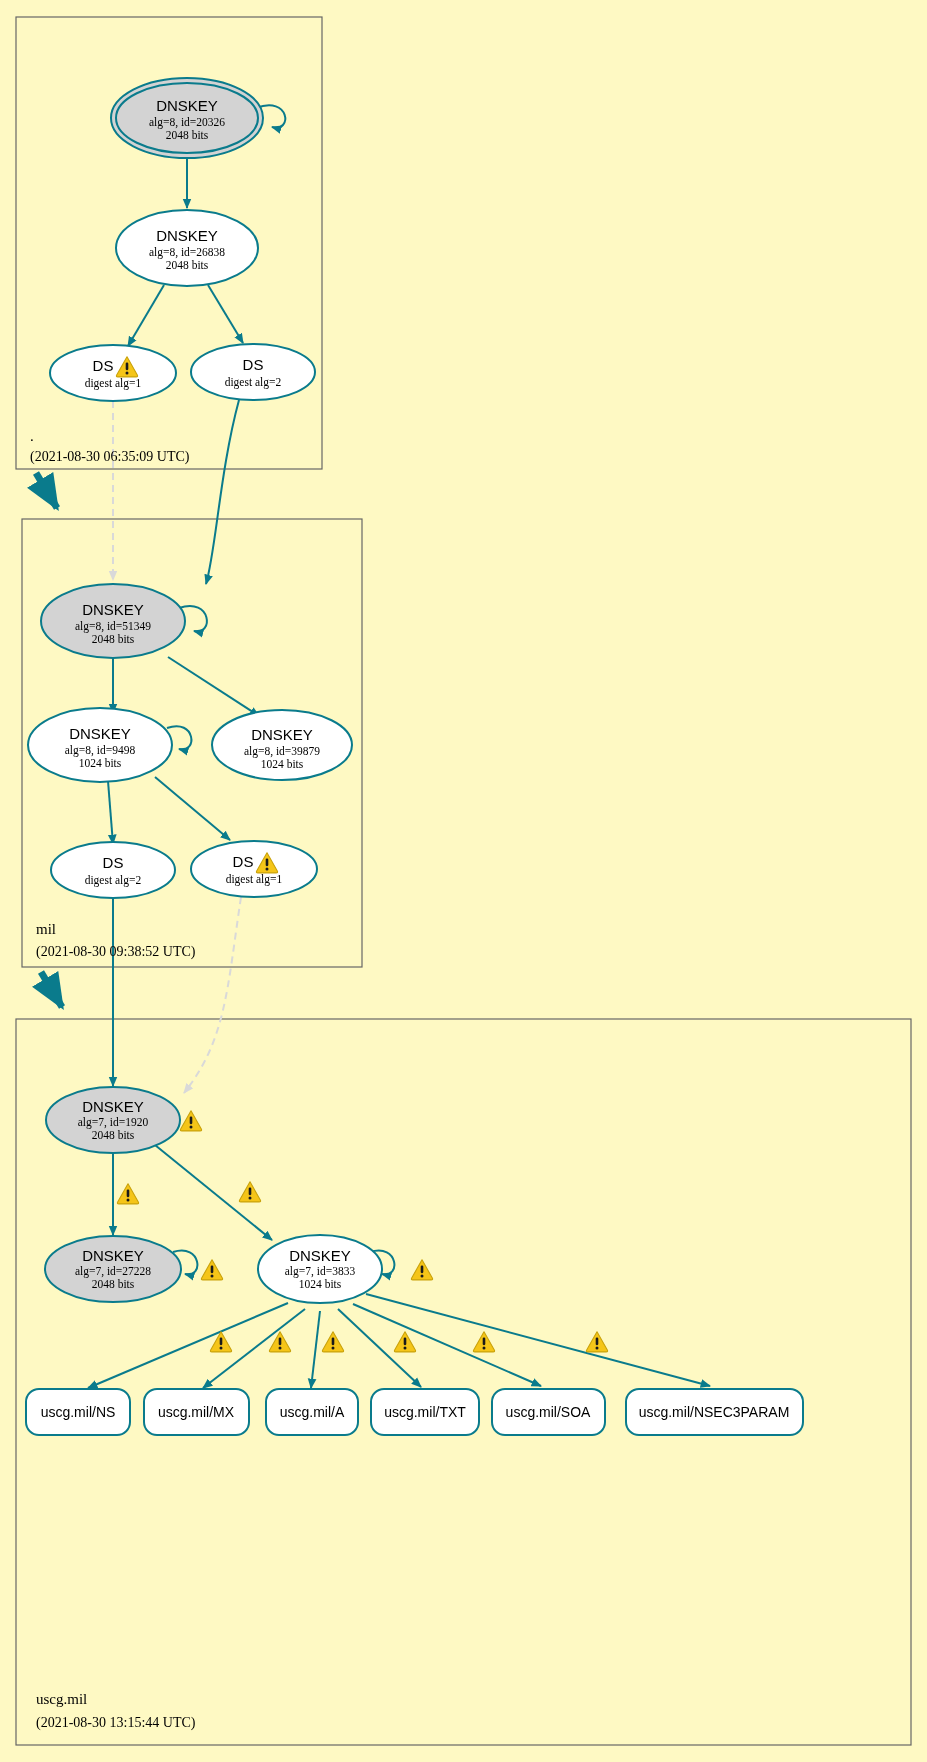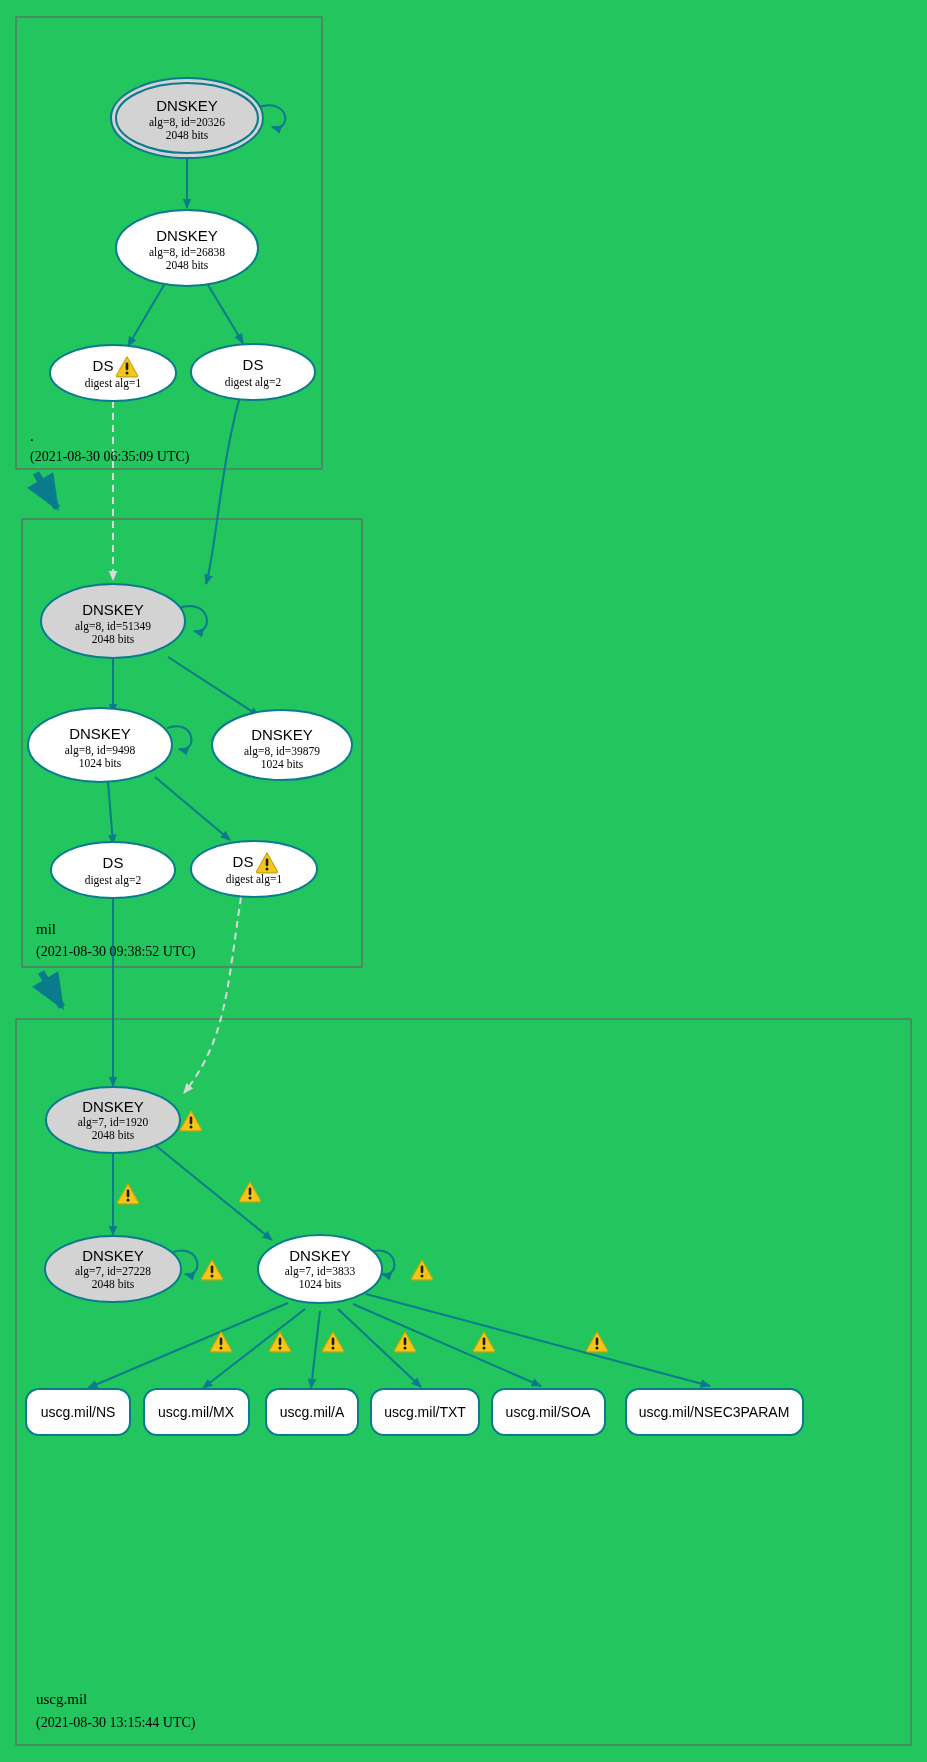--- a/index.html
+++ b/index.html
@@ -4,21 +4,21 @@
 <style>
   html, body {
     margin: 0;
     padding: 0;
     background: #ffffff;
   }
   #stage {
     position: relative;
     width: 927px;
     height: 1762px;
-    background: #22c55e;
+    background: #fef9c3;
     font-family: "Liberation Sans", sans-serif;
     overflow: hidden;
   }
   #graph {
     position: absolute;
     left: 0; top: 0;
     width: 927px;
     height: 1762px;
   }
   .zone-label-name {

